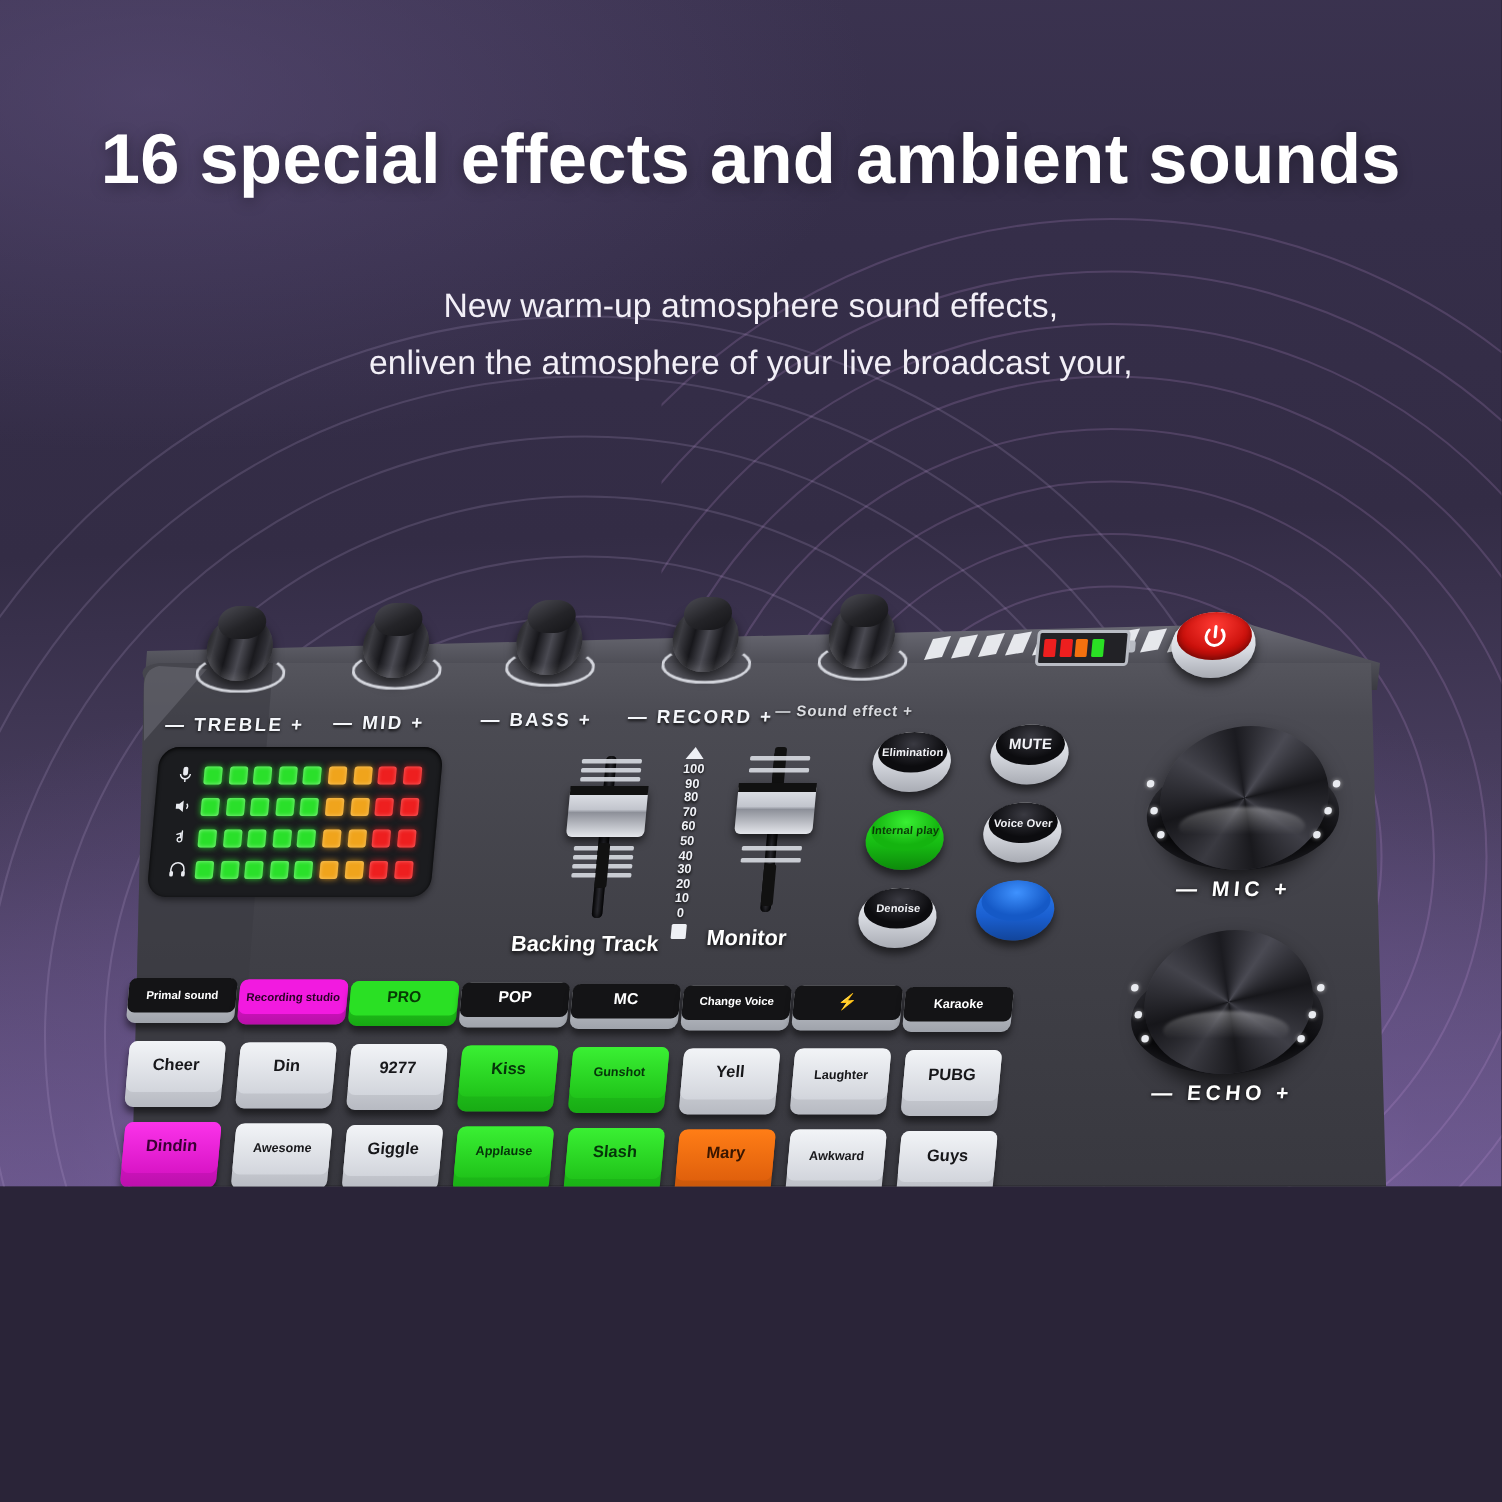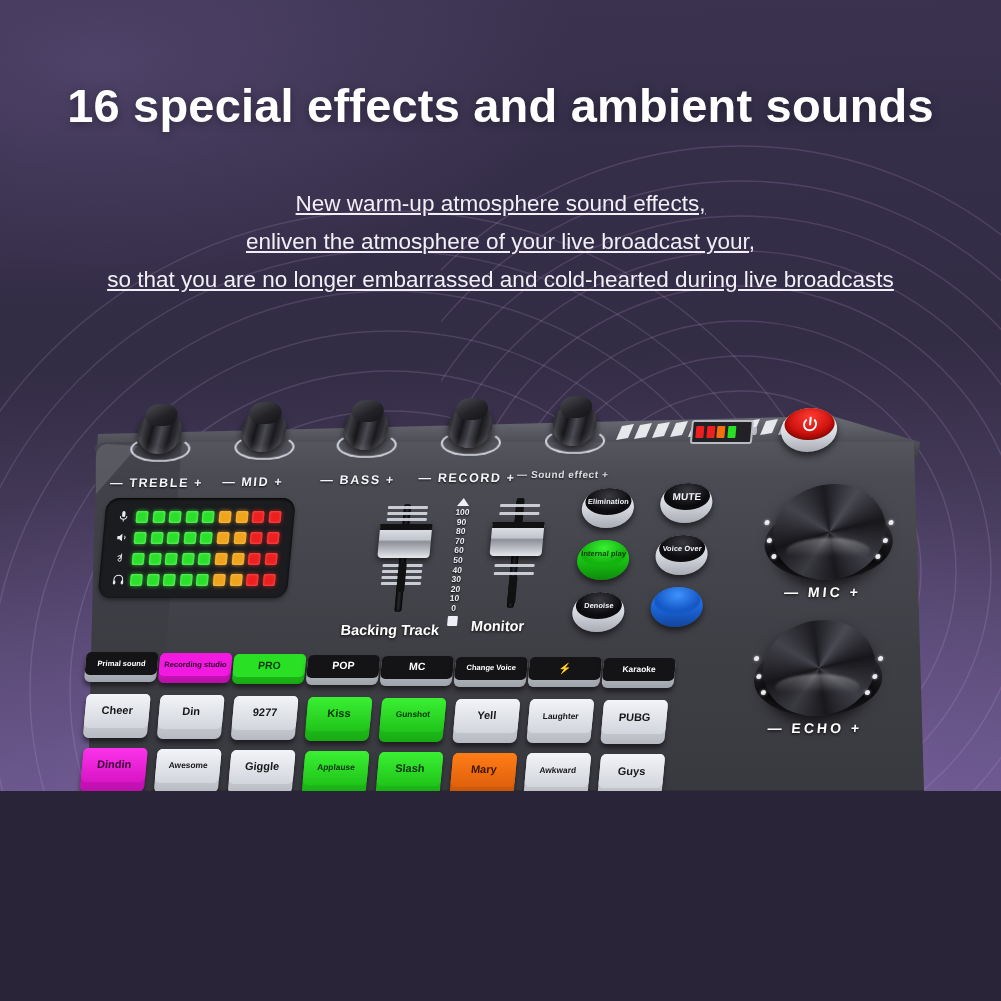--- a/index.html
+++ b/index.html
@@ -21,21 +21,21 @@
   .bgArcs{position:absolute;left:-80px;bottom:-280px;width:1160px;height:900px;opacity:.55;}
   .bgArcsR{position:absolute;right:-340px;bottom:-250px;width:900px;height:900px;opacity:.5;}
 
   
   .head{position:absolute;left:0;right:0;top:78px;text-align:center;}
   .head h1{
     margin:0;color:#fff;font-size:47px;font-weight:700;letter-spacing:.2px;
     text-shadow:0 2px 10px rgba(0,0,0,.35);
   }
   .sub{position:absolute;left:0;right:0;top:188px;text-align:center;}
-  .sub p{margin:0 0 6px 0;color:#f2eff7;font-size:22.5px;font-weight:400;line-height:1.42;text-decoration:underline;}
+  .sub p{margin:0 0 6px 0;color:#f2eff7;font-size:22.5px;font-weight:400;line-height:1.42;}
 
   
   .device{
     position:absolute;left:62px;top:398px;width:880px;height:470px;
   }
   .devSvg{position:absolute;inset:0;}
 
   
   .face{
     position:absolute;left:0;top:0;width:880px;height:400px;
@@ -240,21 +240,20 @@
         <circle cx="300" cy="430" r="425"></circle>
     </g>
   </svg>
 
   <div class="head">
     <h1>16 special effects and ambient sounds</h1>
   </div>
   <div class="sub">
     <p>New warm-up atmosphere sound effects,</p>
     <p>enliven the atmosphere of your live broadcast your,</p>
-    <p>so that you are no longer embarrassed and cold-hearted during live broadcasts</p>
   </div>
 
   <div class="device">
 
     <svg class="devSvg" viewBox="0 0 880 470">
       <defs>
         <linearGradient id="topface" x1="0" y1="0" x2="0" y2="1">
           <stop offset="0" stop-color="#55555d"></stop>
           <stop offset="0.10" stop-color="#4b4b53"></stop>
           <stop offset="0.55" stop-color="#3f3f46"></stop>

